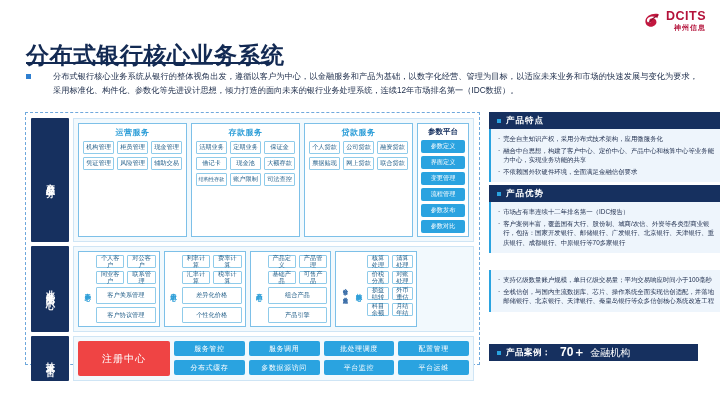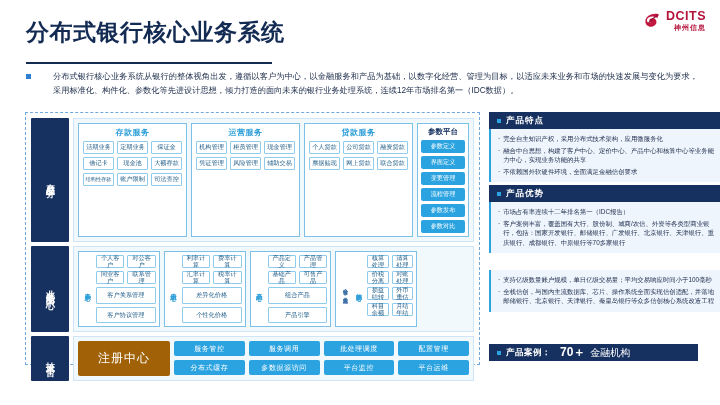--- a/index.html
+++ b/index.html
@@ -12,21 +12,21 @@
   }
   
   .topbar{position:absolute;left:0;top:0;width:720px;height:12px;background:#ffffff;}
   .logo{position:absolute;right:14px;top:10px;display:flex;align-items:center;gap:4px;text-align:right;}
   .logo-mark{width:19px;height:19px;}
   .logo-text{line-height:1;}
   .logo-main{font-size:12.5px;font-weight:bold;color:#b4123a;letter-spacing:.5px;}
   .logo-sub{font-size:7px;font-weight:bold;color:#b4123a;letter-spacing:1px;margin-top:1px;}
 
   .page-title{
-    position:absolute;left:26px;top:17px;
+    position:absolute;left:26px;top:40px;
     font-size:23px;font-weight:bold;color:#132a53;letter-spacing:.5px;
   }
   .title-rule{position:absolute;left:26px;top:62px;width:246px;height:2px;background:#132a53;}
 
   .intro{
     position:absolute;left:26px;top:70px;width:672px;
     display:flex;gap:22px;align-items:flex-start;
   }
   .intro-bullet{width:5px;height:5px;background:#2f7fd0;margin-top:4px;flex:none;}
   .intro-text{font-size:8.2px;line-height:1.65;color:#21304d;text-align:justify;}
@@ -88,22 +88,22 @@
     writing-mode:vertical-rl;text-orientation:upright;line-height:1.1;
   }
   .center-grid{flex:1;display:flex;flex-direction:column;gap:3px;}
   .center-grid .pair{display:flex;gap:3px;}
   .center-grid .pair .chip{flex:1 1 50%;}
   .chip.full{flex:1 1 100%;}
 
   
   .tech-body{flex:1;background:#f2f9fd;border:1px solid #cfe5f5;box-sizing:border-box;padding:4px;display:flex;gap:4px;}
   .tech-reg{
-    width:92px;flex:none;background:#a16207;color:#ffffff;border-radius:2px;
-    display:flex;align-items:center;justify-content:center;font-size:12px;letter-spacing:1px;
+    width:92px;flex:none;background:#ef4444;color:#ffffff;border-radius:2px;
+    display:flex;align-items:center;justify-content:center;font-size:10px;letter-spacing:1px;
   }
   .tech-grid{flex:1;display:flex;gap:4px;}
   .tech-col{flex:1;display:flex;flex-direction:column;gap:4px;}
   .tech-chip{
     background:#2aa3e0;color:#ffffff;font-size:7px;border-radius:2px;
     height:15px;display:flex;align-items:center;justify-content:center;letter-spacing:.6px;
   }
 
   
   .panel{position:absolute;left:489px;width:238px;}
@@ -151,49 +151,49 @@
 <div class="intro">
   <span class="intro-bullet"></span>
   <span class="intro-text">分布式银行核心业务系统从银行的整体视角出发，遵循以客户为中心，以金融服务和产品为基础，以数字化经营、管理为目标，以适应未来业务和市场的快速发展与变化为要求，采用标准化、构件化、参数化等先进设计思想，倾力打造的面向未来的银行业务处理系统，连续12年市场排名第一（IDC数据）。</span>
 </div>
 
 <div class="diagram">
 
   <div class="row">
     <div class="band-label">产品服务</div>
     <div class="band-body">
+
+      <div class="svc-group">
+        <div class="svc-title">运营服务</div>
+        <div class="chips">
+          <div class="chip">机构管理</div>
+          <div class="chip">柜员管理</div>
+          <div class="chip">现金管理</div>
+          <div class="chip">凭证管理</div>
+          <div class="chip">风险管理</div>
+          <div class="chip">辅助交易</div>
+        </div>
+      </div>
 
       <div class="svc-group">
         <div class="svc-title">存款服务</div>
         <div class="chips">
           <div class="chip">活期业务</div>
           <div class="chip">定期业务</div>
           <div class="chip">保证金</div>
           <div class="chip">借记卡</div>
           <div class="chip">现金池</div>
           <div class="chip">大额存款</div>
           <div class="chip two-line">结构性存款</div>
           <div class="chip">账户限制</div>
           <div class="chip">司法查控</div>
         </div>
       </div>
 
       <div class="svc-group">
-        <div class="svc-title">运营服务</div>
-        <div class="chips">
-          <div class="chip">机构管理</div>
-          <div class="chip">柜员管理</div>
-          <div class="chip">现金管理</div>
-          <div class="chip">凭证管理</div>
-          <div class="chip">风险管理</div>
-          <div class="chip">辅助交易</div>
-        </div>
-      </div>
-
-      <div class="svc-group">
         <div class="svc-title">贷款服务</div>
         <div class="chips">
           <div class="chip">个人贷款</div>
           <div class="chip">公司贷款</div>
           <div class="chip">融资贷款</div>
           <div class="chip">票据贴现</div>
           <div class="chip">网上贷款</div>
           <div class="chip">联合贷款</div>
         </div>
       </div>

